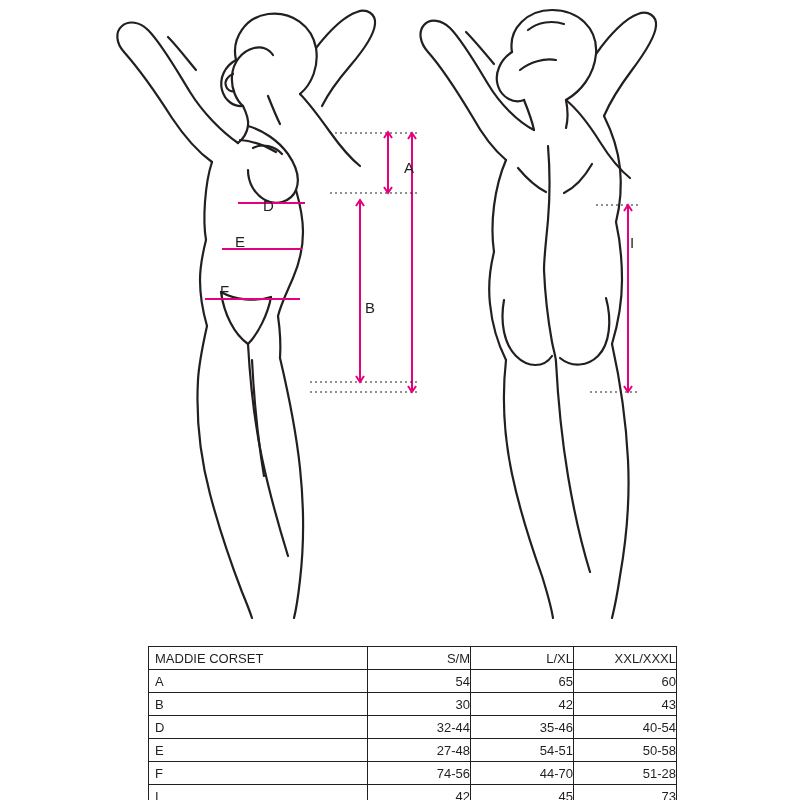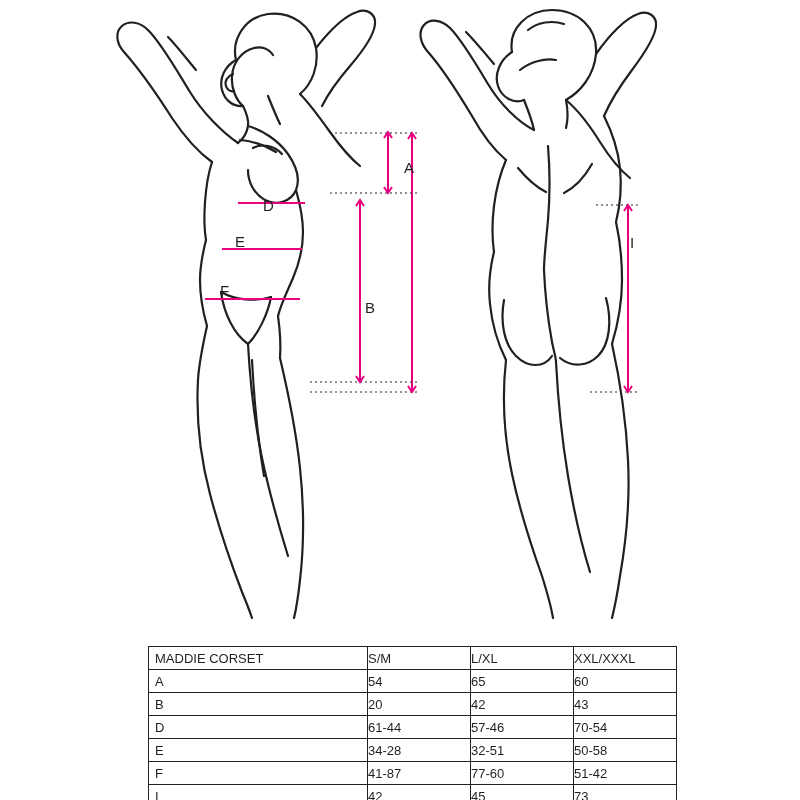--- a/index.html
+++ b/index.html
@@ -52,21 +52,21 @@
     padding: 0 0 0 6px;
     color: #231f20;
     font-family: "Liberation Sans", sans-serif;
   }
   table.size-table td.col-label {
     width: 212px;
     text-align: left;
   }
   table.size-table td.col-size {
     width: 102px;
-    text-align: left;
+    text-align: right;
     padding-left: 0;
   }
 </style>
 </head>
 <body>
 
 <div id="figure-area">
   <svg width="800" height="620" viewBox="0 0 800 620" xmlns="http://www.w3.org/2000/svg">
     <g fill="none" stroke="#231f20" stroke-width="2.2" stroke-linecap="round" stroke-linejoin="round">
 
@@ -198,41 +198,41 @@
         <td class="col-size">XXL/XXXL</td>
       </tr>
       <tr>
         <td class="col-label">A</td>
         <td class="col-size">54</td>
         <td class="col-size">65</td>
         <td class="col-size">60</td>
       </tr>
       <tr>
         <td class="col-label">B</td>
-        <td class="col-size">20</td>
+        <td class="col-size">30</td>
         <td class="col-size">42</td>
         <td class="col-size">43</td>
       </tr>
       <tr>
         <td class="col-label">D</td>
-        <td class="col-size">61-44</td>
-        <td class="col-size">57-46</td>
-        <td class="col-size">70-54</td>
+        <td class="col-size">32-44</td>
+        <td class="col-size">35-46</td>
+        <td class="col-size">40-54</td>
       </tr>
       <tr>
         <td class="col-label">E</td>
-        <td class="col-size">34-28</td>
-        <td class="col-size">32-51</td>
+        <td class="col-size">27-48</td>
+        <td class="col-size">54-51</td>
         <td class="col-size">50-58</td>
       </tr>
       <tr>
         <td class="col-label">F</td>
-        <td class="col-size">41-87</td>
-        <td class="col-size">77-60</td>
-        <td class="col-size">51-42</td>
+        <td class="col-size">74-56</td>
+        <td class="col-size">44-70</td>
+        <td class="col-size">51-28</td>
       </tr>
       <tr>
         <td class="col-label">I</td>
         <td class="col-size">42</td>
         <td class="col-size">45</td>
         <td class="col-size">73</td>
       </tr>
     </tbody>
   </table>
 </div>

